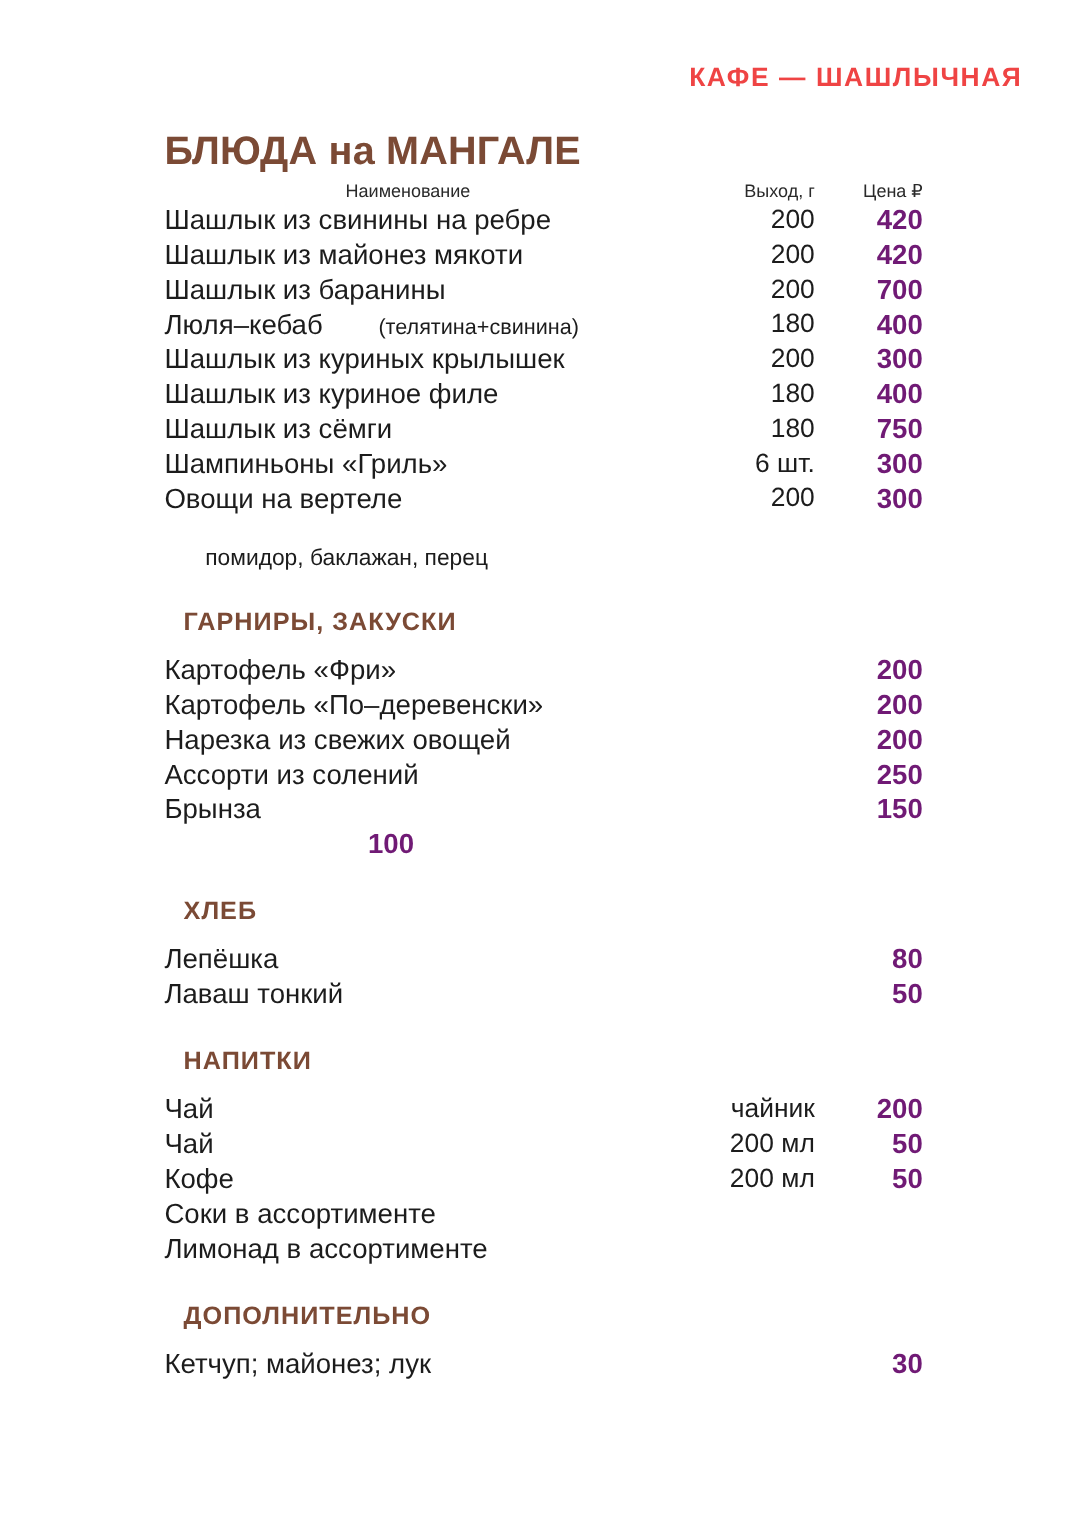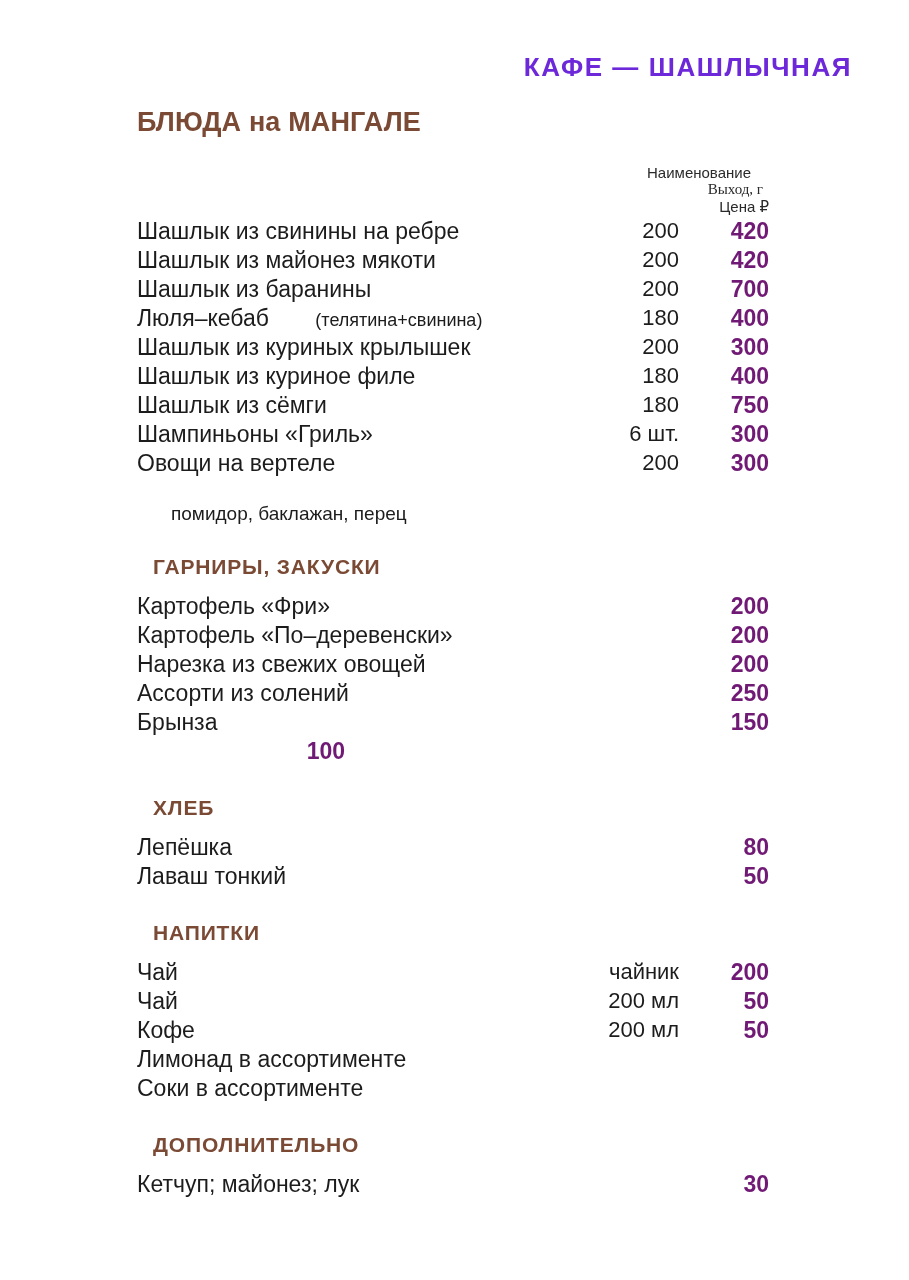--- a/index.html
+++ b/index.html
@@ -21,64 +21,62 @@
     height: 1280px;
     box-sizing: border-box;
     position: relative;
   }
 
   
   .brand-header {
     position: absolute;
     top: 52px;
     right: 57px;
-    font-size: 26px;
+    font-size: 22px;
     font-weight: bold;
     letter-spacing: 0.06em;
-    color: #6d28d9;
+    color: #ef4444;
     white-space: nowrap;
   }
 
   
   .content {
     position: absolute;
     left: 137px;
     top: 106px;
     width: 632px;
   }
 
   .menu-title {
-    font-size: 27px;
+    font-size: 33px;
     font-weight: bold;
     color: #7b4a35;
     letter-spacing: 0.005em;
     margin: 0 0 4px 0;
     line-height: 1.2;
   }
 
   
   .col-head-row {
     display: flex;
     align-items: flex-end;
     font-size: 15px;
     color: #2a2a2a;
-    margin-top: 26px;
+    margin-top: 4px;
     margin-bottom: 1px;
-    flex-direction: column;
   }
   .col-head-name {
     flex: 1 1 auto;
     text-align: center;
     padding-right: 18px;
   }
   .col-head-weight {
     width: 118px;
     text-align: right;
     padding-right: 6px;
-    font-family: Liberation Serif, serif;
   }
   .col-head-price {
     width: 84px;
     text-align: right;
   }
 
   
   .rows { display: block; }
 
   .row {
@@ -270,26 +268,26 @@
               <div class="row-name">Чай</div>
               <div class="row-weight">200 мл</div>
               <div class="row-price">50</div>
             </div>
             <div class="row">
               <div class="row-name">Кофе</div>
               <div class="row-weight">200 мл</div>
               <div class="row-price">50</div>
             </div>
             <div class="row">
+              <div class="row-name">Соки в ассортименте</div>
+              <div class="row-weight"></div>
+              <div class="row-price"></div>
+            </div>
+            <div class="row">
               <div class="row-name">Лимонад в ассортименте</div>
-              <div class="row-weight"></div>
-              <div class="row-price"></div>
-            </div>
-            <div class="row">
-              <div class="row-name">Соки в ассортименте</div>
               <div class="row-weight"></div>
               <div class="row-price"></div>
             </div>
           </div>
         </div>
         <div class="section-block">
           <div class="section-heading">ДОПОЛНИТЕЛЬНО</div>
           <div class="rows">
             <div class="row">
               <div class="row-name">Кетчуп; майонез; лук</div>

